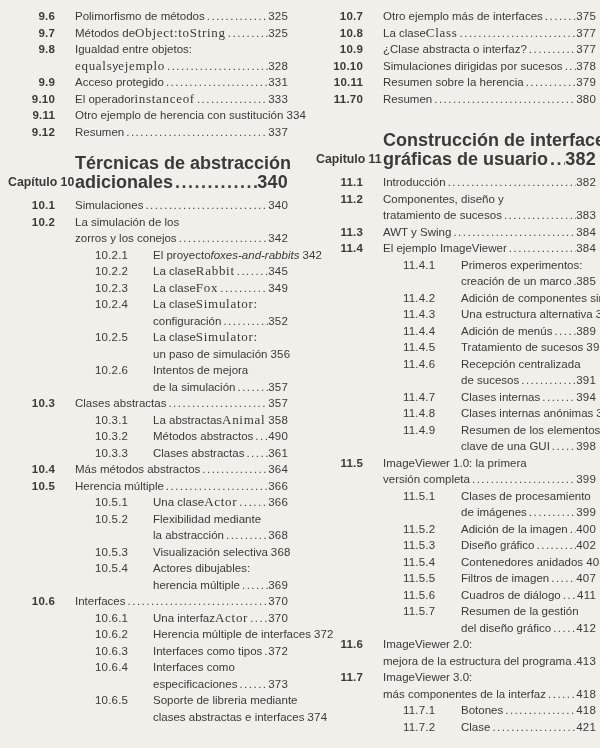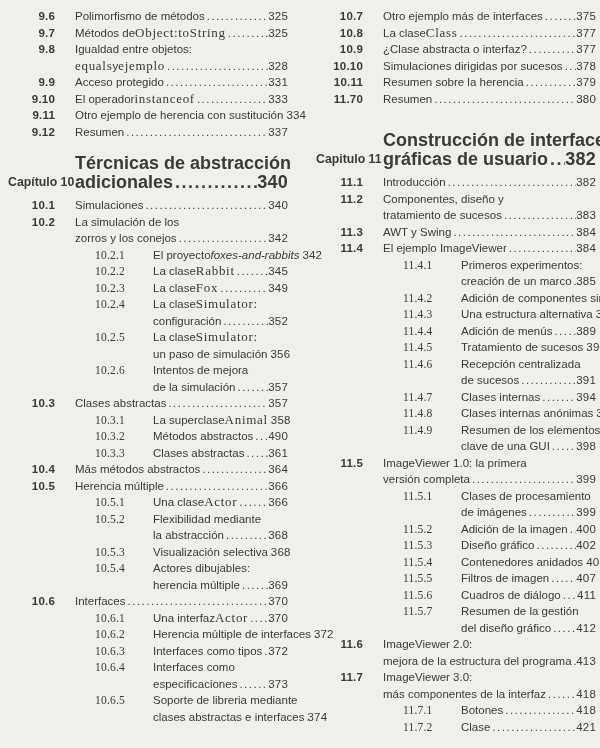--- a/index.html
+++ b/index.html
@@ -28,21 +28,20 @@
     letter-spacing: 0.2px;
   }
   .entry .body { flex: 1 1 auto; margin-left: 20px; min-width: 0; }
 
   
   .entry.lvl2 { padding-left: 87px; }
   .entry.lvl2 .num {
     flex: 0 0 40px;
     text-align: left;
     font-weight: normal;
-    font-family: Liberation Serif, serif;
   }
   .entry.lvl2 .body { margin-left: 18px; }
 
   
   .chapter { display: flex; align-items: flex-end; margin: 14px 0 5px 0; }
   .chapter.big-gap { margin-top: 24px; }
   .chapter .label {
     flex: 0 0 67px;
     font-weight: bold;
     font-size: 12.3px;
@@ -272,21 +271,21 @@
             <span class="txt">Clases abstractas</span>
             <span class="leader">..............................................................................................................</span>
             <span class="pagenum">357</span>
           </div>
         </div>
       </div>
       <div class="entry lvl2">
         <span class="num">10.3.1</span>
         <div class="body">
           <div class="line">
-            <span class="txt">La superclase </span>
+            <span class="txt">La abstractas </span>
             <span class="code txt">Animal</span>
             <span class="leader">..............................................................................................................</span>
             <span class="pagenum">358</span>
           </div>
         </div>
       </div>
       <div class="entry lvl2">
         <span class="num">10.3.2</span>
         <div class="body">
           <div class="line">

